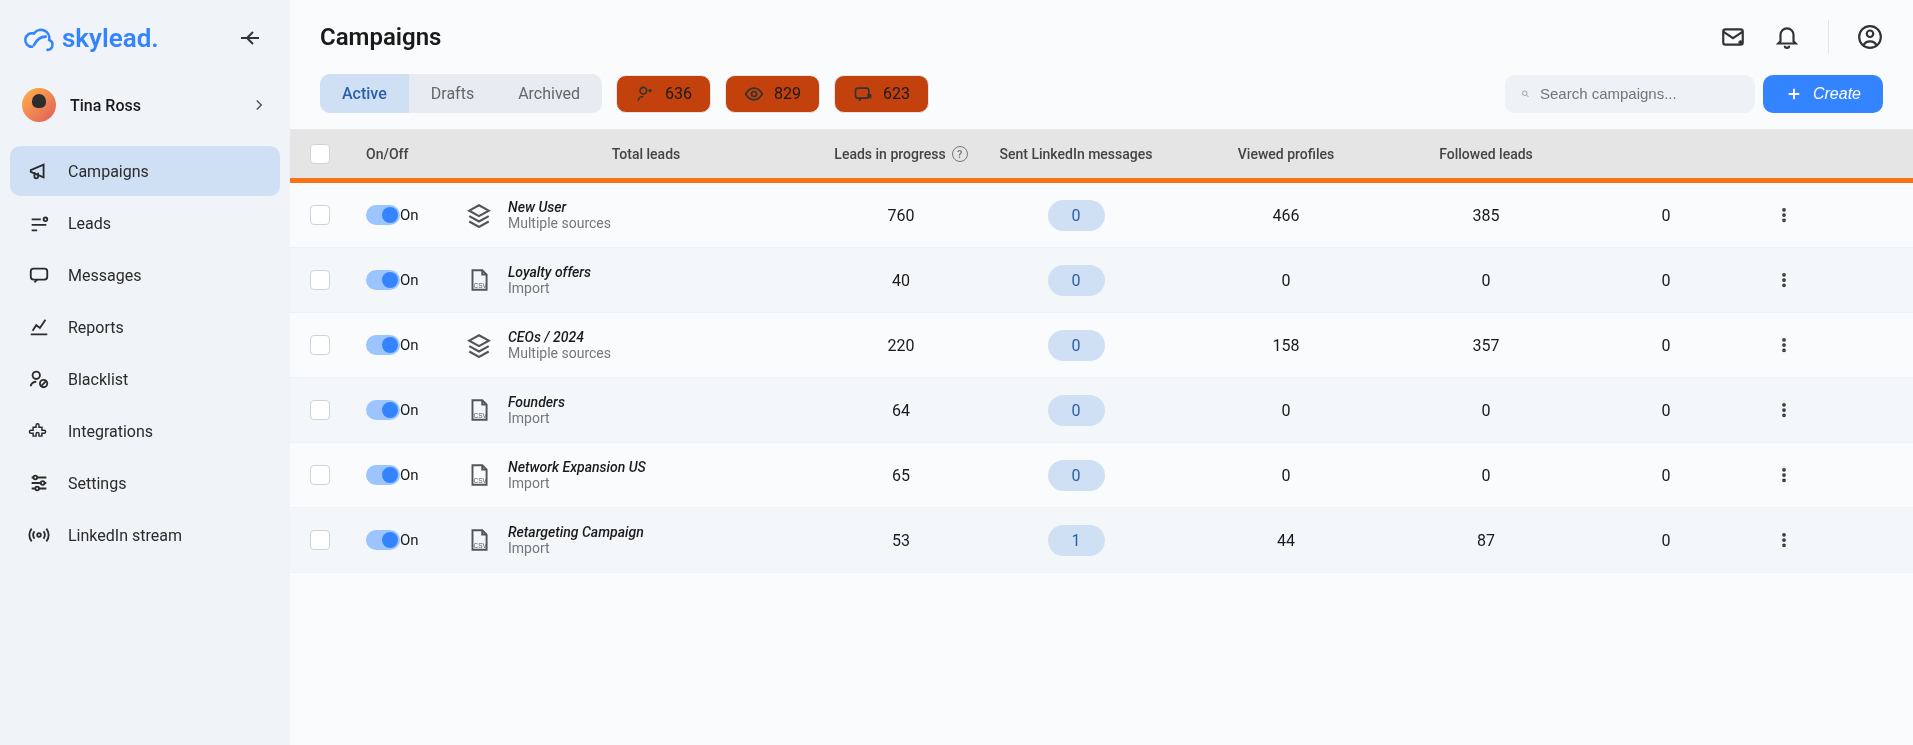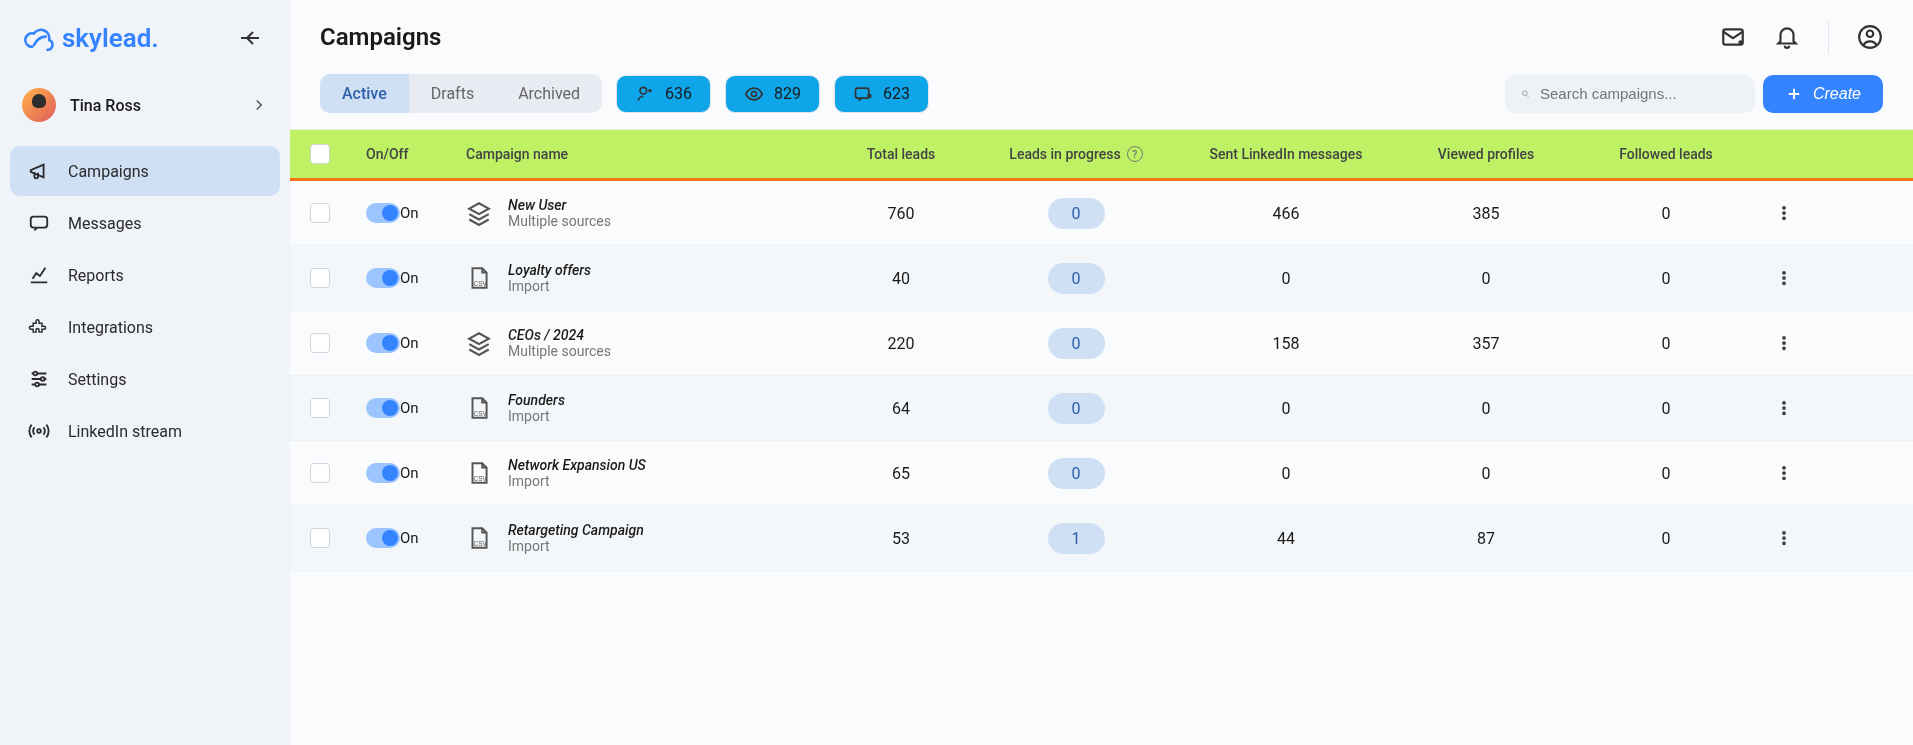--- a/index.html
+++ b/index.html
@@ -33,33 +33,33 @@
 .header-icons { display: flex; align-items: center; gap: 28px; }
 .header-icons .divider { width:1px; height:34px; background:#e2e6ec; }
 .hicon { width:26px; height:26px; stroke:#333; cursor:pointer; }
 
 .toolbar { display: flex; align-items: center; justify-content: space-between; padding: 0 30px 16px; }
 .toolbar-left { display:flex; align-items:center; gap:14px; }
 .tabs { display:flex; background:#e8ecf2; border-radius:10px; overflow:hidden;text-align:center; }
 .tab { padding: 10px 22px; font-size:16px; color:#666; cursor:pointer; }
 .tab.active { background:#cfe0f5; color:#2b5fa8; font-weight:500; }
 
-.stat-pill { display:flex; align-items:center; gap:10px; padding:8px 18px; border:1px solid #e2e6ec; border-radius:10px; font-size:16px; background:#0ea5e9; cursor:pointer; }
+.stat-pill { display:flex; align-items:center; gap:10px; padding:8px 18px; border:1px solid #e2e6ec; border-radius:10px; font-size:16px; background:#c2410c; cursor:pointer; }
 .stat-pill svg { width:20px; height:20px; stroke:#333; }
 
 .toolbar-right { display:flex; align-items:center; gap:8px; }
 .search { display:flex; align-items:center; gap:10px; background:#eef1f5; border-radius:10px; padding:10px 16px; width:250px; }
 .search input { border:none; background:transparent; outline:none; font-size:15px; flex:1; color:#333; }
 .search svg { width:18px; height:18px; stroke:#888; }
 .create-btn { display:flex; align-items:center; gap:10px; background:#3584ff; color:#fff; border:none; border-radius:10px; padding:10px 22px; font-size:16px; font-weight:500; cursor:pointer;font-style:italic; }
 .create-btn svg { width:18px; height:18px; stroke:#fff; }
 
 
 .table { display:flex; flex-direction:column; }
-.thead { display:grid; grid-template-columns: 56px 100px 360px 150px 200px 220px 180px 180px 56px; align-items:center; padding: 14px 20px; background:#bef264; font-size:14px; color:#444; font-weight:500; border-top:1px solid #e6e9ee; border-bottom:3px solid #f97316; }
+.thead { display:grid; grid-template-columns: 56px 100px 360px 150px 200px 220px 180px 180px 56px; align-items:center; padding: 14px 20px; background:#e5e5e5; font-size:14px; color:#444; font-weight:500; border-top:1px solid #e6e9ee; border-bottom:5px solid #f97316; }
 .thead .col-leads-progress { display:flex; align-items:center; gap:6px; }
 .qmark { width:16px; height:16px; border:1.5px solid #777; border-radius:50%; display:flex; align-items:center; justify-content:center; font-size:11px; color:#777; }
 
 .trow { display:grid; grid-template-columns: 56px 100px 360px 150px 200px 220px 180px 180px 56px; align-items:center; padding: 16px 20px; border-bottom:1px solid #eef1f5; font-size:16px; }
 .trow:nth-child(odd) { background:#fafbfd; }
 .trow:nth-child(even) { background:#f4f7fa; }
 
 .checkbox { width:20px; height:20px; border:1.5px solid #cfd4db; border-radius:4px; background:#fff; cursor:pointer; }
 
 .toggle-wrap { display:flex; align-items:center; }
@@ -111,30 +111,46 @@
 
     <nav class="nav">
       <div class="nav-item active">
         <svg viewBox="0 0 24 24" fill="none" stroke-width="2">
             <path d="M3 11l14-6v14L3 13zM7 13v5a2 2 0 0 0 4 0v-4"></path>
           </svg>
         <span>Campaigns</span>
       </div>
       <div class="nav-item">
         <svg viewBox="0 0 24 24" fill="none" stroke-width="2">
+            <path d="M4 8h10M4 14h16M4 20h6"></path>
+            <circle cx="19" cy="8" r="2"></circle>
+          </svg>
+        <span>Leads</span>
+      </div>
+      <div class="nav-item">
+        <svg viewBox="0 0 24 24" fill="none" stroke-width="2">
             <rect x="3" y="5" width="18" height="12" rx="3"></rect>
             <path d="M7 20l3-3"></path>
           </svg>
         <span>Messages</span>
       </div>
       <div class="nav-item">
         <svg viewBox="0 0 24 24" fill="none" stroke-width="2">
             <path d="M3 20h18M5 16l4-6 4 3 6-9"></path>
           </svg>
         <span>Reports</span>
+      </div>
+      <div class="nav-item">
+        <svg viewBox="0 0 24 24" fill="none" stroke-width="2">
+            <circle cx="9" cy="8" r="4"></circle>
+            <path d="M3 20c0-3 3-5 6-5"></path>
+            <circle cx="17" cy="17" r="4"></circle>
+            <path d="M14 20l6-6"></path>
+          </svg>
+        <span>Blacklist</span>
       </div>
       <div class="nav-item">
         <svg viewBox="0 0 24 24" fill="none" stroke-width="2">
             <path d="M4 7h4V4a2 2 0 1 1 4 0v3h4v4h3a2 2 0 1 1 0 4h-3v4h-4v-3a2 2 0 1 0-4 0v3H4v-4H1a2 2 0 1 1 0-4h3z" transform="scale(0.8) translate(3,3)"></path>
           </svg>
         <span>Integrations</span>
       </div>
       <div class="nav-item">
         <svg viewBox="0 0 24 24" fill="none" stroke-width="2">
             <path d="M4 6h16M4 12h16M4 18h16"></path>
@@ -221,21 +237,20 @@
         </button>
       </div>
     </div>
 
     <div class="table">
       <div class="thead">
         <div>
             <div class="checkbox"></div>
           </div>
         <div>On/Off</div>
-        <div>Campaign name</div>
         <div class="num">Total leads</div>
         <div class="num col-leads-progress" style="justify-content:center;">
           <span>Leads in progress</span>
           <span class="qmark">?</span>
         </div>
         <div class="num">Sent LinkedIn messages</div>
         <div class="num">Viewed profiles</div>
         <div class="num">Followed leads</div>
         <div></div>
       </div>

